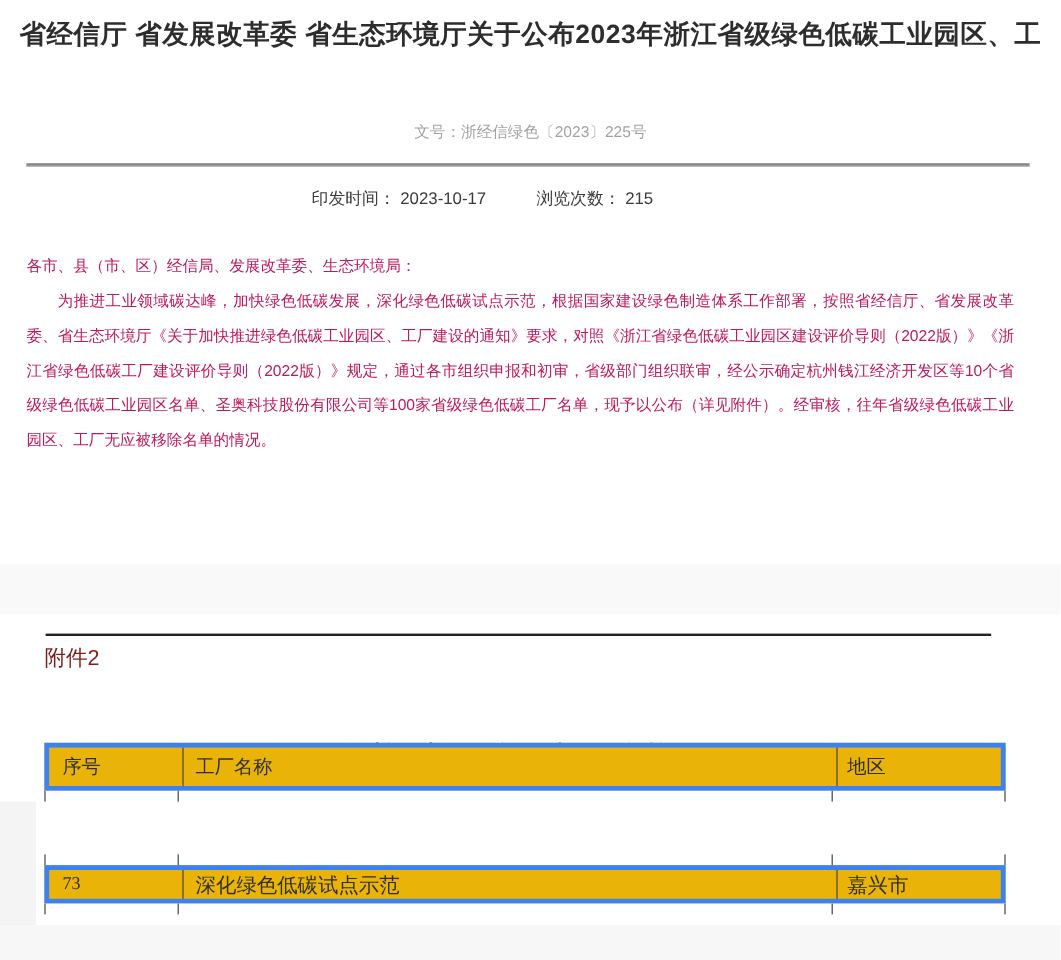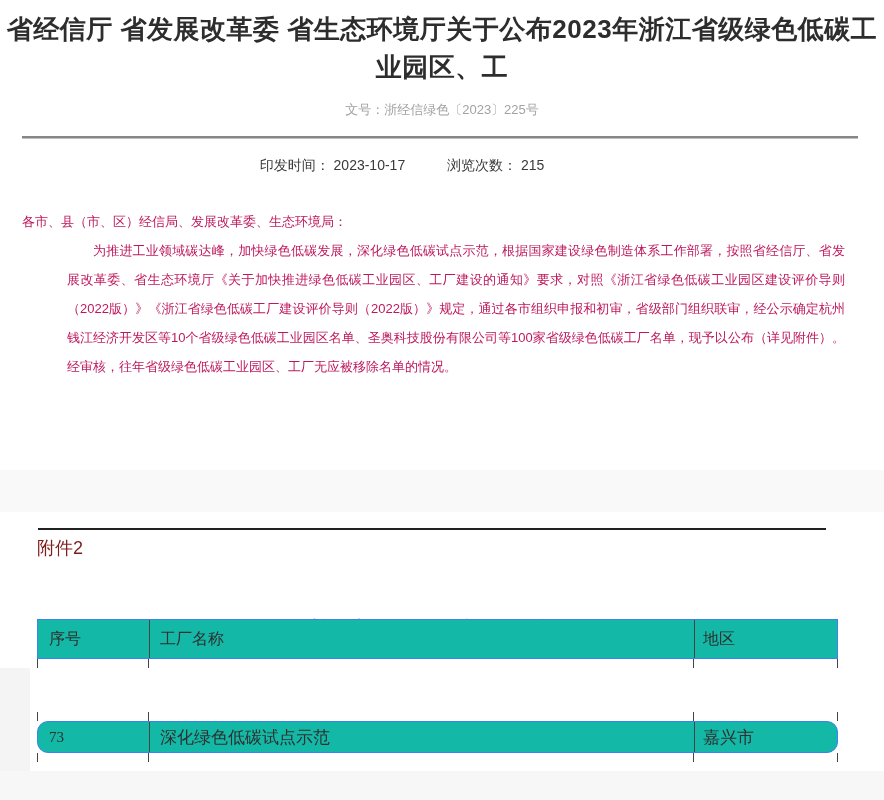--- a/index.html
+++ b/index.html
@@ -13,21 +13,21 @@
   }
 
   
   .title {
     position: absolute;
     top: 10px;
     left: 0;
     width: 884px;
     margin: 0;
     text-align: center;
-    font-size: 26px;
+    font-size: 22px;
     font-weight: bold;
     color: #2d2d2d;
     letter-spacing: 0.5px;
     line-height: 38px;
   }
   .title .tline { display: block; }
 
   .docnum {
     position: absolute;
     top: 101px;
@@ -64,21 +64,21 @@
     position: absolute;
     top: 207px;
     left: 22px;
     width: 823px;
     font-size: 13px;
     line-height: 29px;
     color: #be185d;
     text-align: justify;
   }
   .body-text p { margin: 0; }
-  .body-text p.para { text-indent: 2em; margin-left: 45px; }
+  .body-text p.para { text-indent: 2em; }
 
   
   .band-stitch-1 {
     position: absolute;
     top: 470px; left: 0;
     width: 884px; height: 42px;
     background: #f9f9f9;
   }
   .left-strip {
     position: absolute;
@@ -127,25 +127,25 @@
     width: 801px;
     font-family: "Liberation Serif", serif;
     color: #2f2f2f;
   }
   .tbl, .tbl * { box-sizing: border-box; }
   .tbl-top { top: 619px; }
   .tbl-bottom { top: 712px; }
 
   .tr {
     display: flex;
-    border: 1px solid #3b82f6;
-    background: #14b8a6;
+    border: 4px solid #3b82f6;
+    background: #eab308;
   }
   .tr.head { height: 40px; }
-  .tr.row  { height: 32px; border-radius: 11px; }
+  .tr.row  { height: 32px; }
 
   .td { display: flex; align-items: center; }
   .c1 { width: 111px; padding-left: 11px; }
   .c2 { width: 545px; padding-left: 10px; border-left: 1px solid #444444; }
   .c3 { flex: 1;      padding-left: 8px;  border-left: 1px solid #444444; }
 
   .tr.head .td { font-size: 16px; }
   .tr.row  .td { font-size: 17px; }
   .tr.row  .c1 { font-size: 15px; }
 

